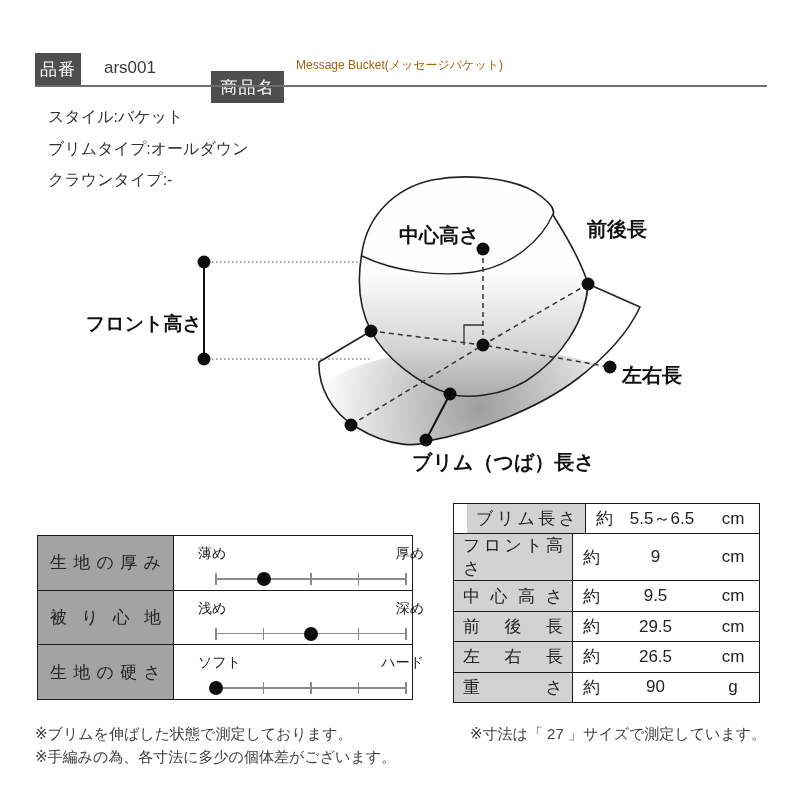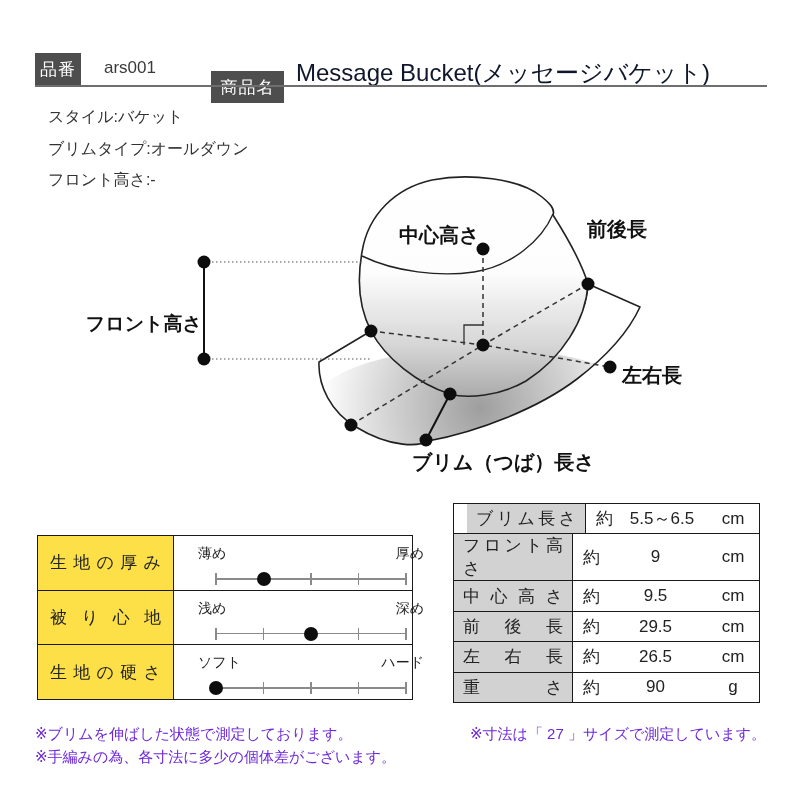--- a/index.html
+++ b/index.html
@@ -12,21 +12,21 @@
 
   
   .hdr-box{
     position:absolute;top:53px;height:32px;background:#4e4e4e;color:#ffffff;
     display:flex;align-items:center;justify-content:center;
     font-size:17px;letter-spacing:1px;
   }
   #itemno-box{left:35px;width:46px;}
   #pname-box{left:211px;width:73px;margin-top:18px;}
   #itemno-val{position:absolute;left:104px;top:58px;font-size:17px;color:#3a3a3a;}
-  #pname-val{position:absolute;left:296px;top:57px;font-size:24px;color:#0f172a;}
+  #pname-val{position:absolute;left:296px;top:57px;font-size:12px;color:#a16207;}
   #hdr-rule{position:absolute;left:35px;top:85px;width:732px;height:2px;background:#6e6e6e;}
 
   
   .spec-line{position:absolute;left:48px;font-size:16px;color:#333333;}
   #spec-style{top:107px;}
   #spec-brim{top:139px;}
   #spec-crown{top:170px;}
 
   
   .diag-label{position:absolute;font-size:20px;font-weight:bold;color:#111111;white-space:nowrap;}
@@ -39,21 +39,21 @@
   #hat-svg{position:absolute;left:0;top:0;width:800px;height:800px;pointer-events:none;}
 
   
   #feel-table{
     position:absolute;left:37px;top:535px;width:376px;height:165px;
     border:1.5px solid #1a1a1a;box-sizing:border-box;display:flex;flex-direction:column;
   }
   .feel-row{flex:1;display:flex;border-top:1px solid #1a1a1a;}
   .feel-row:first-child{border-top:none;}
   .feel-label{
-    width:111px;background:#fde047;border-right:1px solid #1a1a1a;
+    width:111px;background:#a3a3a3;border-right:1px solid #1a1a1a;
     display:flex;align-items:center;padding:0 12px;box-sizing:content-box;
     font-size:17px;color:#222222;
   }
   .feel-label span{width:100%;text-align:justify;text-align-last:justify;text-justify:inter-character;}
   .feel-slider{flex:1;position:relative;}
   .slider-box{position:absolute;left:24px;top:9px;width:226px;}
   .slider-ends{display:flex;justify-content:space-between;font-size:14px;color:#222222;}
   .slider-track{position:relative;margin:9px 18px 0;height:14px;}
   .track-line{position:absolute;left:0;right:0;top:6px;height:1.5px;background:#8a8a8a;}
   .tick{position:absolute;top:1px;width:1.5px;height:12px;background:#8a8a8a;}
@@ -70,40 +70,40 @@
     width:100px;background:#d2d2d2;border-right:1px solid #1a1a1a;
     display:flex;align-items:center;padding:0 9px;
   }
   .size-label span{width:100%;text-align:justify;text-align-last:justify;text-justify:inter-character;}
   .size-value-cell{flex:1;display:flex;align-items:center;}
   .size-approx{padding-left:10px;}
   .size-value{flex:1;text-align:center;}
   .size-unit{width:44px;text-align:center;padding-right:4px;}
 
   
-  .footnote{position:absolute;font-size:15px;color:#6d28d9;line-height:23px;white-space:nowrap;}
+  .footnote{position:absolute;font-size:15px;color:#404040;line-height:23px;white-space:nowrap;}
   #footnote-left{left:35px;top:722px;}
   #footnote-right{left:470px;top:722px;}
 </style>
 </head>
 <body>
 
 <div class="hdr-box" id="itemno-box">
   <span>品番</span>
 </div>
 <div class="abs" id="itemno-val">ars001</div>
 <div class="hdr-box" id="pname-box">
   <span>商品名</span>
 </div>
 <div class="abs" id="pname-val">Message Bucket(メッセージバケット)</div>
 <div id="hdr-rule"></div>
 
 <div class="spec-line" id="spec-style">スタイル:バケット</div>
 <div class="spec-line" id="spec-brim">ブリムタイプ:オールダウン</div>
-<div class="spec-line" id="spec-crown">フロント高さ:-</div>
+<div class="spec-line" id="spec-crown">クラウンタイプ:-</div>
 
 <svg id="hat-svg" viewBox="0 0 800 800">
   <defs>
     <linearGradient id="crownGrad" x1="0" y1="180" x2="0" y2="400" gradientUnits="userSpaceOnUse">
       <stop offset="0" stop-color="#ffffff"></stop>
       <stop offset="0.42" stop-color="#fdfdfd"></stop>
       <stop offset="0.75" stop-color="#d6d6d6"></stop>
       <stop offset="1" stop-color="#a8a8a8"></stop>
     </linearGradient>
     <radialGradient id="brimShadow" cx="480" cy="408" r="160" gradientUnits="userSpaceOnUse">

